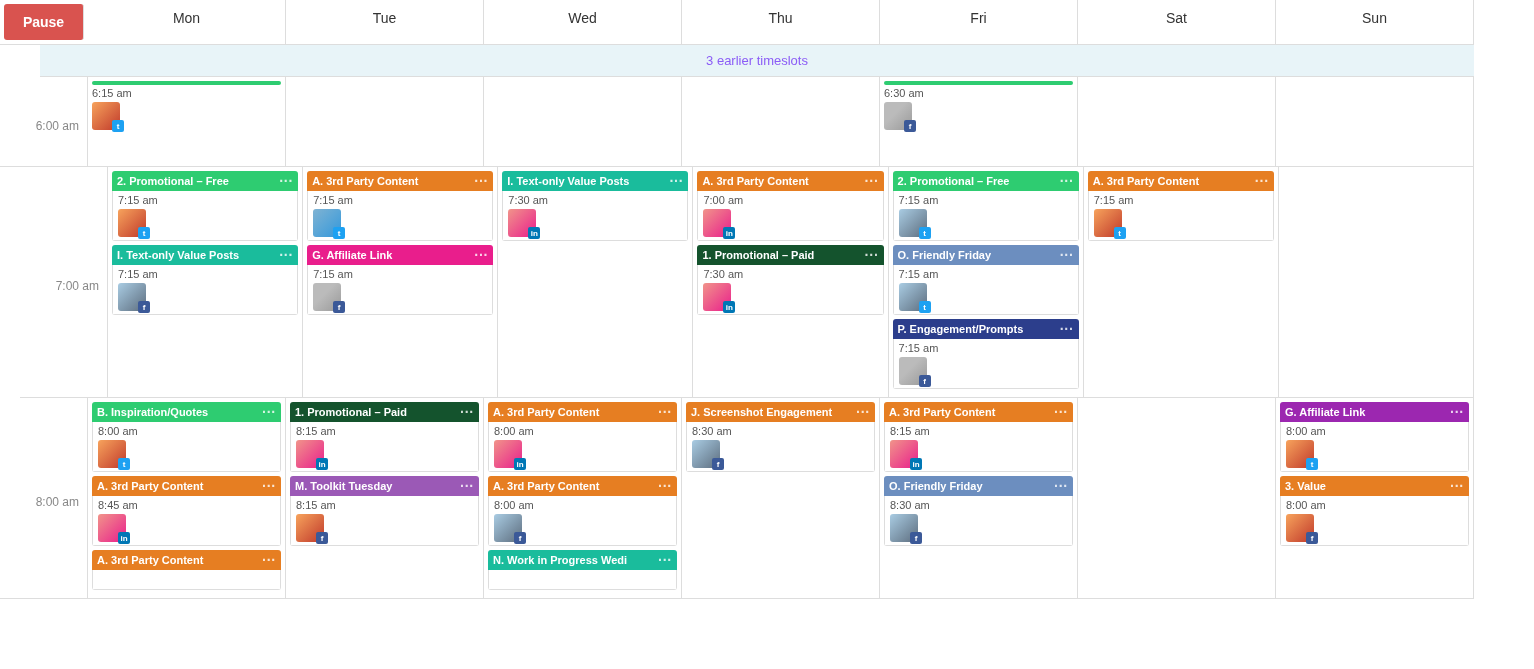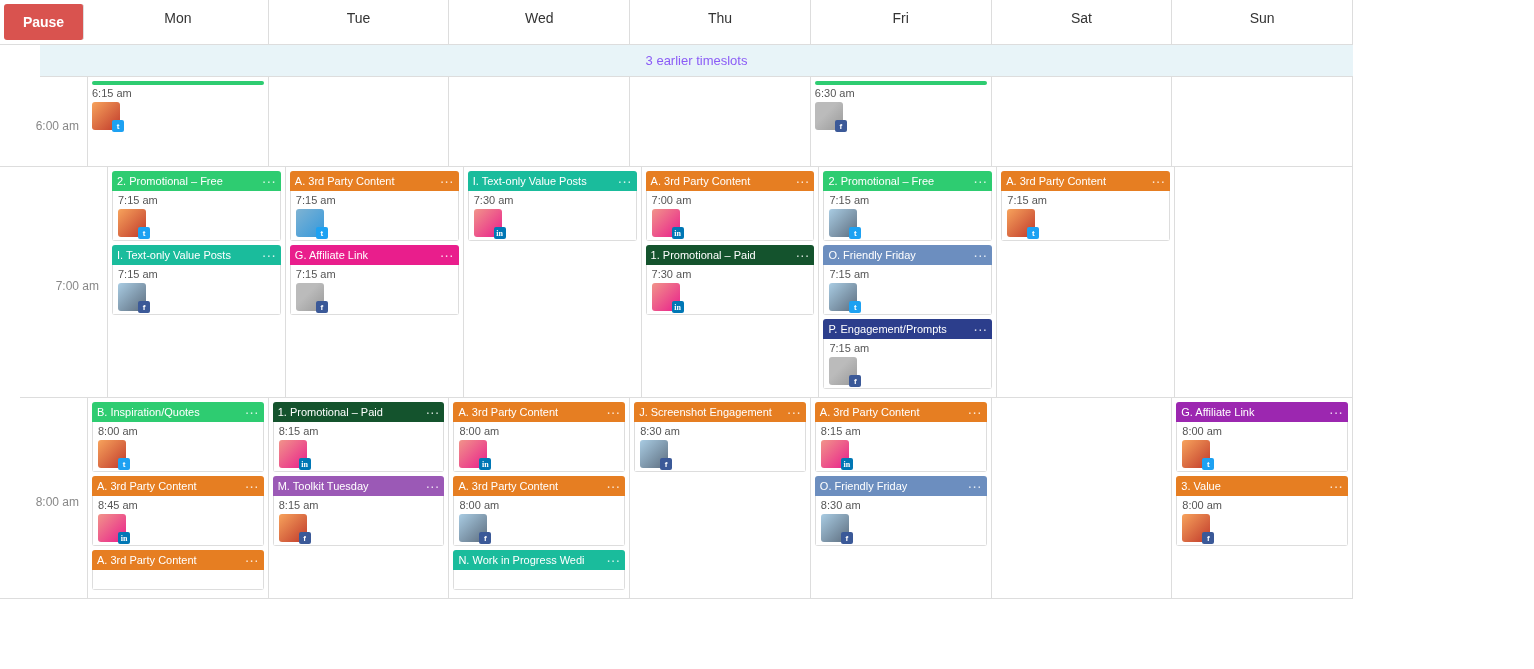--- a/index.html
+++ b/index.html
@@ -1,18 +1,18 @@
 <!DOCTYPE html>
 <html><head>
   <meta charset="utf-8">
   <style>
     * { box-sizing: border-box; margin: 0; padding: 0; }
     body { font-family: Arial, sans-serif; font-size: 12px; background: #fff; overflow-x: hidden; }
 
-    .calendar-wrapper { display: flex; flex-direction: column; width: 1353px; }
+    .calendar-wrapper { display: flex; flex-direction: column; width: 1474px; }
 
     
     .header-row {
       display: grid;
       grid-template-columns: 88px repeat(7, 1fr);
       border-bottom: 1px solid #ddd;
       background: #fff;
       position: sticky;
       top: 0;
       z-index: 10;
@@ -62,21 +62,21 @@
       margin-bottom: 4px;
       overflow: hidden;
     }
     .event-header {
       display: flex;
       align-items: center;
       justify-content: space-between;
       padding: 3px 5px;
       color: #fff;
       font-size: 11px;
-      font-weight: normal;
+      font-weight: bold;
     }
     .event-header .dots {
       font-size: 14px;
       line-height: 1;
       color: rgba(255,255,255,0.8);
       cursor: pointer;
     }
     .event-body {
       background: #fff;
       padding: 3px 5px;
@@ -106,21 +106,21 @@
       border-radius: 2px;
       display: flex;
       align-items: center;
       justify-content: center;
       font-size: 8px;
       color: #fff;
       font-weight: bold;
     }
     .fb { background: #3b5998; }
     .tw { background: #1da1f2; }
-    .li { background: #0077b5; font-family: Liberation Serif, serif; }
+    .li { background: #0077b5; }
 
     
     .green-bar {
       height: 4px;
       background: #2ecc71;
       margin-bottom: 2px;
       border-radius: 2px;
     }
 
     

